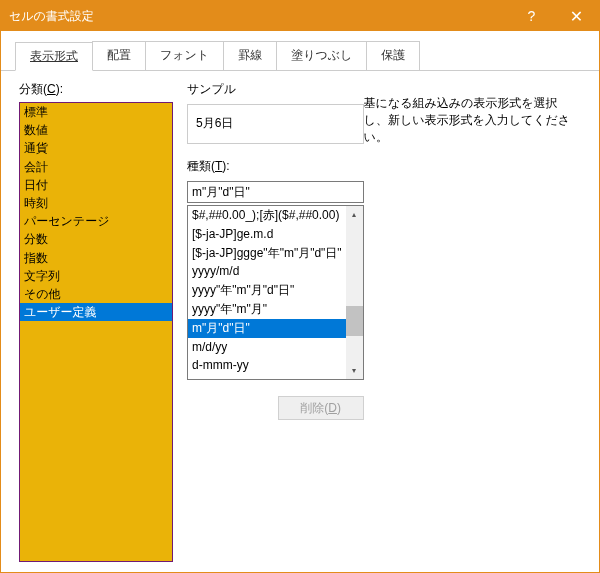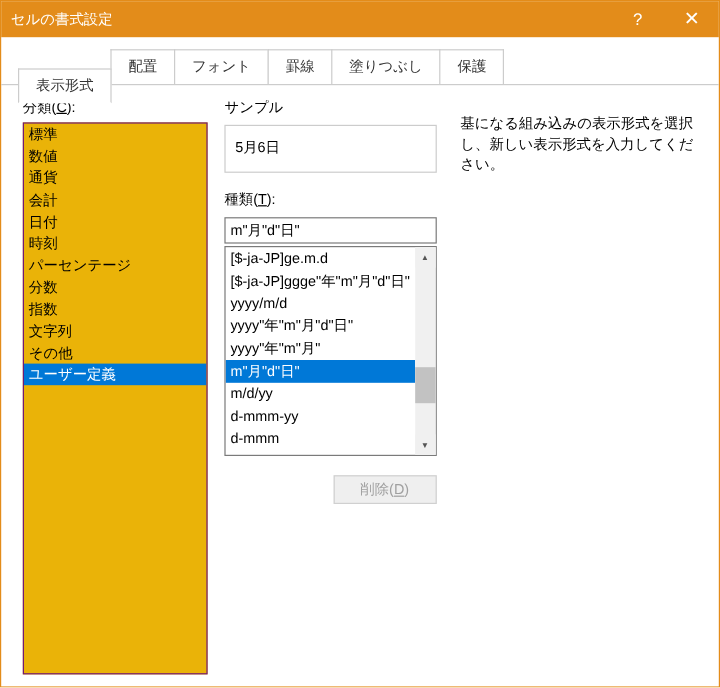--- a/index.html
+++ b/index.html
@@ -50,21 +50,22 @@
     background: #fff;
     position: relative;
     margin-right: -1px;
     font-size: 12px;
     color: #333;
   }
   .tab.active {
     background: #fff;
     border-bottom: 1px solid #fff;
     z-index: 2;
-    top: 16px;
+    top: 1px;
+    text-decoration: underline;
   }
   .content {
     flex: 1;
     padding: 10px 18px 10px 18px;
     display: flex;
     flex-direction: row;
   }
   .top-row {
     display: flex;
     gap: 14px;
@@ -174,21 +175,20 @@
     padding: 0 10px;
   }
   .btn.disabled {
     color: #a0a0a0;
     background: #efefef;
     border-color: #d0d0d0;
   }
   .hint {
     margin-top: 14px;
     font-size: 12px;
-    margin-left: 20px;
   }
   .footer {
     border-top: 0;
     padding: 12px 16px;
     display: flex;
     justify-content: flex-end;
     gap: 8px;
     background: #f0f0f0;
   }
   .footer .btn {
@@ -249,20 +249,21 @@
           <div class="sample-text">5月6日</div>
         </div>
 
         <div class="section-lbl">
           <span>種類(</span><span class="underline-accel">T</span><span>):</span>
         </div>
         <input class="type-input" type="text" value="m&quot;月&quot;d&quot;日&quot;" style="">
 
         <div class="type-list-wrap">
           <div class="type-list" id="type-list">
+              <div class="titem">$#,##0.00_);[赤]($#,##0.00)</div>
               <div class="titem">[$-ja-JP]ge.m.d</div>
               <div class="titem">[$-ja-JP]ggge"年"m"月"d"日"</div>
               <div class="titem">yyyy/m/d</div>
               <div class="titem">yyyy"年"m"月"d"日"</div>
               <div class="titem">yyyy"年"m"月"</div>
               <div class="titem selected">m"月"d"日"</div>
               <div class="titem">m/d/yy</div>
               <div class="titem">d-mmm-yy</div>
               <div class="titem">d-mmm</div>
             </div>

